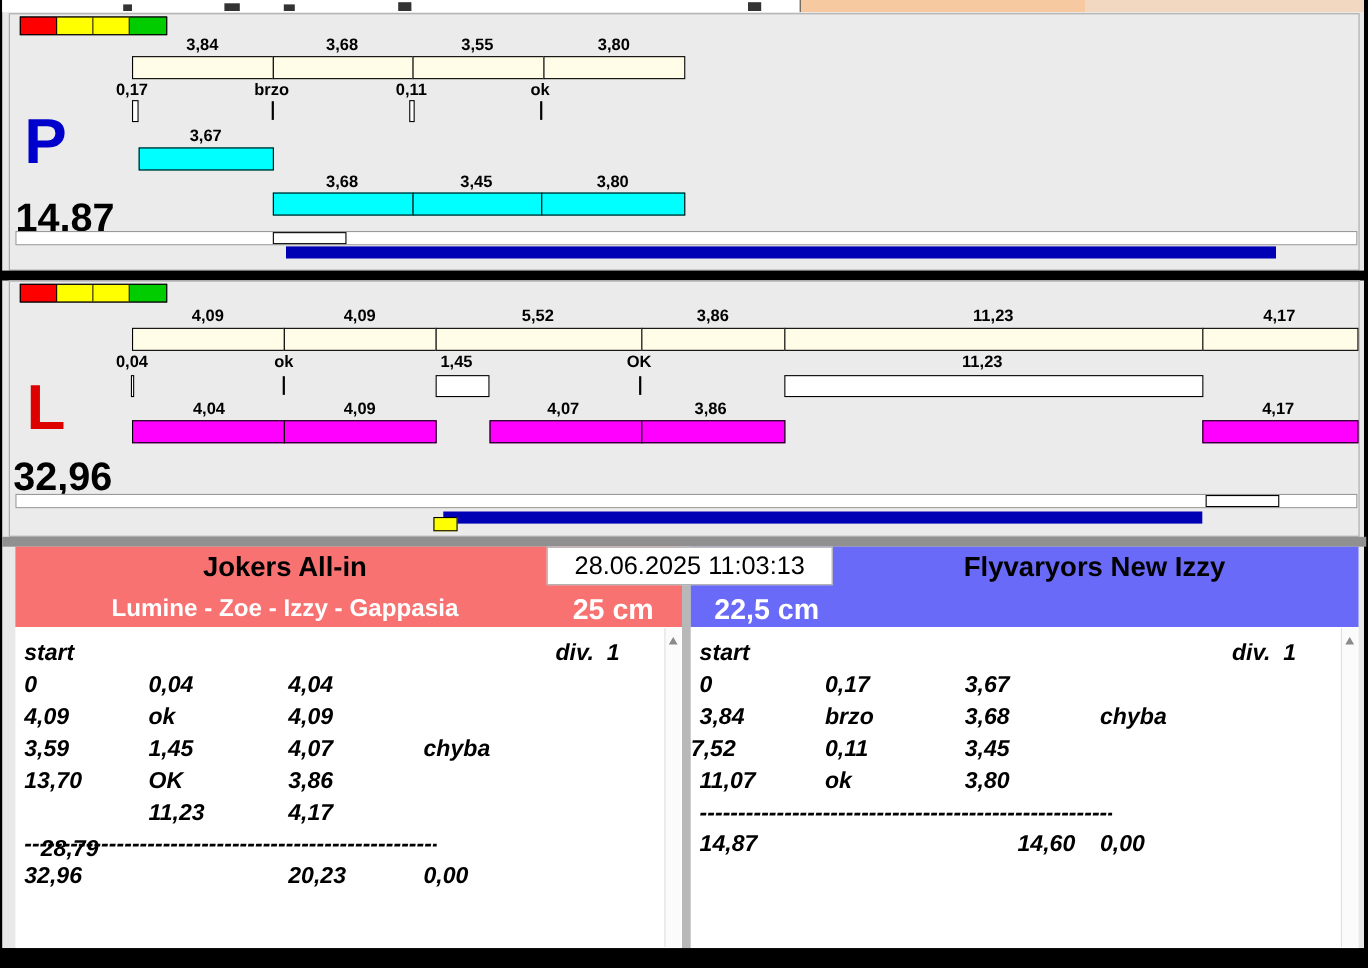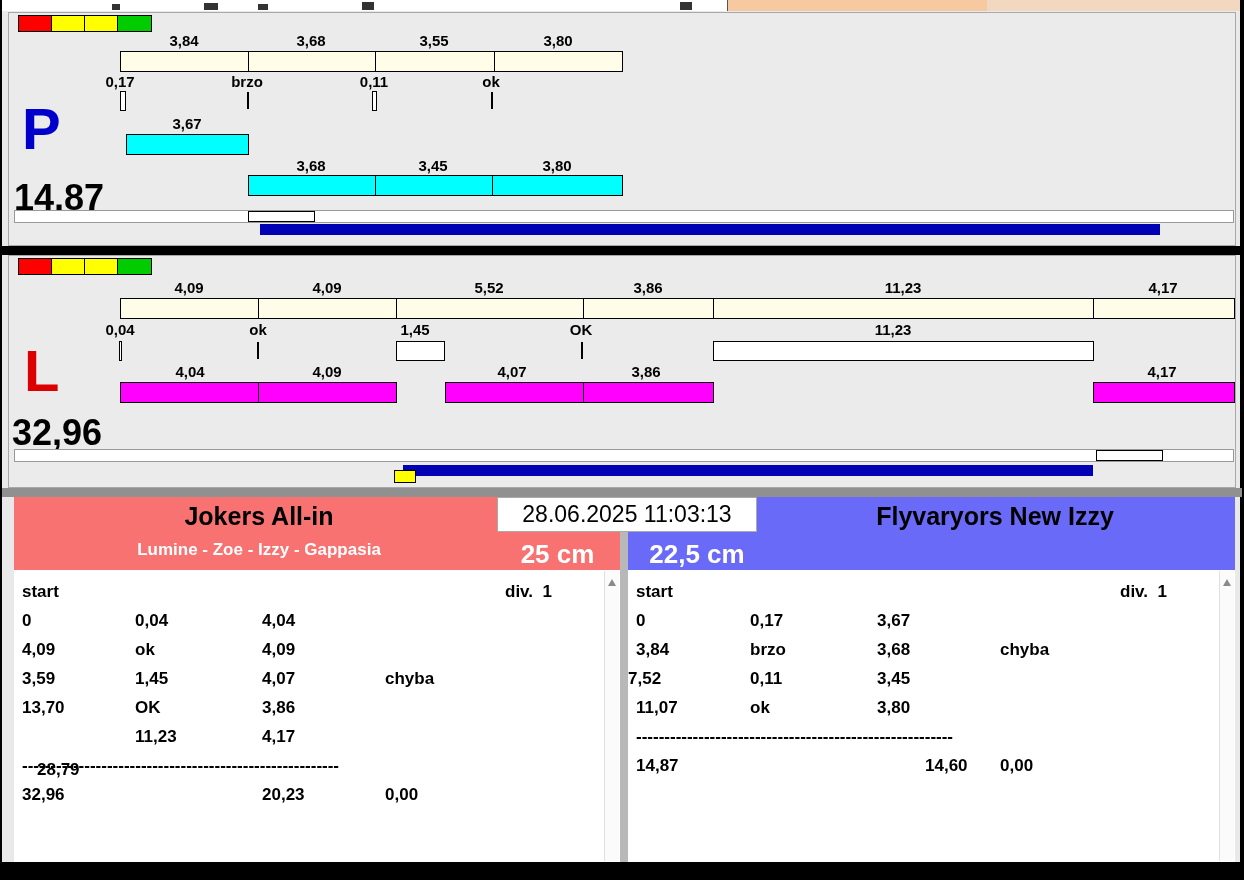--- a/index.html
+++ b/index.html
@@ -40,30 +40,30 @@
   .ybox { position:absolute; width:22px; height:13px; background:#ffff00; border:1px solid #000; }
 
   .sep-black { position:absolute; left:0; width:1244px; height:9px; background:#000; }
   .sep-gray  { position:absolute; left:2px; width:1240px; height:9px; background:#909090; }
 
   
   .hdr { position:absolute; top:497px; height:73px; }
   .hdr-left  { left:14px;  width:606px; background:#f87272; }
   .hdr-right { left:628px; width:607px; background:#6a6af8; }
   .hdr-title { position:absolute; font-weight:bold; font-size:25px; text-align:center; color:#000; }
-  .hdr-sub   { position:absolute; font-weight:bold; font-size:17px; text-align:center; color:#fff; }
+  .hdr-sub   { position:absolute; font-weight:bold; font-size:22px; text-align:center; color:#fff; }
   .hdr-dist  { position:absolute; font-weight:bold; font-size:26px; text-align:center; color:#fff; }
   .tsbox { position:absolute; left:497px; top:497px; width:260px; height:35px; background:#fff;
            border:1px solid #aaa; font-size:23px; color:#000; text-align:center; line-height:33px; }
   .vdivider { position:absolute; left:620px; top:497px; width:8px; height:365px; background:#b8b8b8; }
 
   .ttable { position:absolute; top:570px; height:292px; background:#fff; }
   .ttable-left  { left:14px;  width:606px; }
   .ttable-right { left:628px; width:607px; }
-  .tcell { position:absolute; font-weight:bold; font-size:17px; color:#000; white-space:pre; }
+  .tcell { position:absolute; font-weight:bold; font-size:21px; color:#000; white-space:pre;font-style:italic; }
   .dashes { overflow:hidden; width:375px; }
 
   .sbar { position:absolute; right:1px; top:1px; width:15px; height:290px; background:#fbfbfb; border-left:1px solid #e0e0e0; }
   .sarrow { position:absolute; left:3px; top:8px; width:0; height:0;
             border-left:4px solid transparent; border-right:4px solid transparent; border-bottom:7px solid #8a8a8a; }
 
   .botbar { position:absolute; left:0; top:862px; width:1244px; height:18px; background:#000; }
 </style>
 </head>
 <body>

